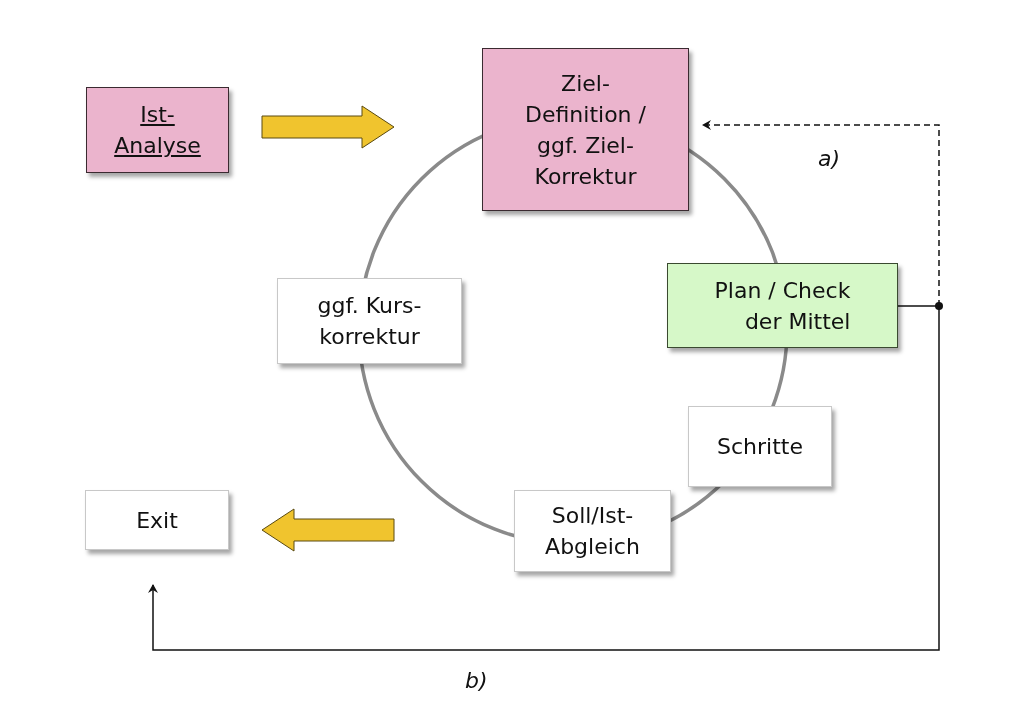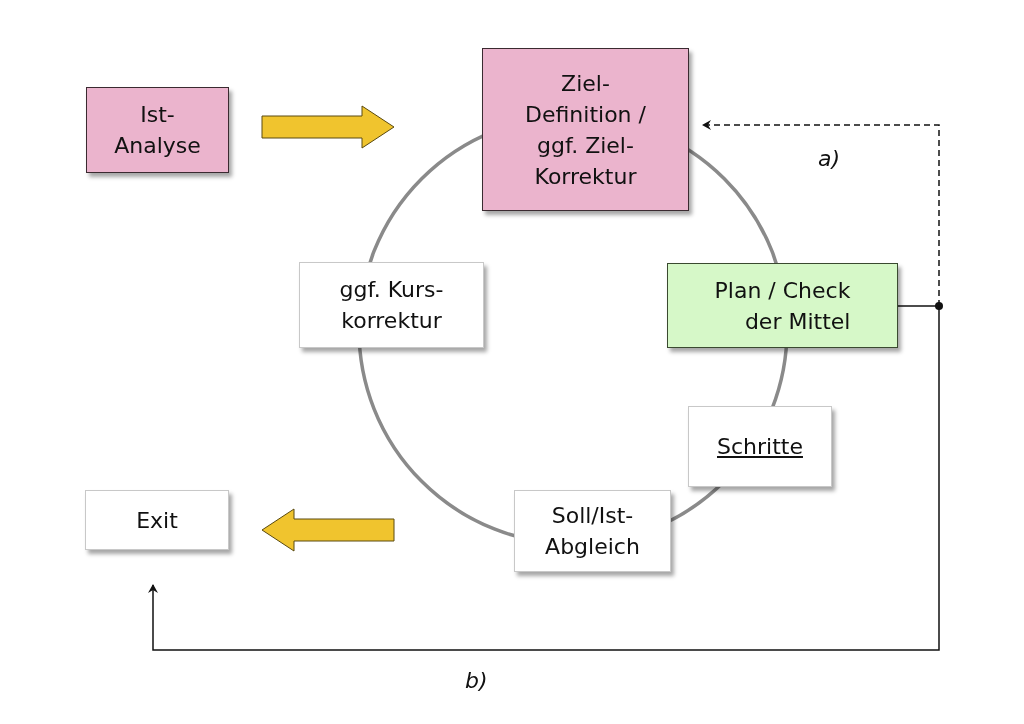--- a/index.html
+++ b/index.html
@@ -31,47 +31,47 @@
   <path d="M394,519 L294,519 L294,509 L262,530 L294,551 L294,541 L394,541 Z" fill="#f0c42e" stroke="#5a4a10" stroke-width="1"></path>
 
   <path d="M939,306 L939,125 L703,125" fill="none" stroke="#111" stroke-width="1.5" stroke-dasharray="6,4" marker-end="url(#arrowhead)"></path>
 
   <line x1="898" y1="306" x2="939" y2="306" stroke="#111" stroke-width="1.5"></line>
   <circle cx="939" cy="306" r="4" fill="#111"></circle>
 
   <path d="M939,306 L939,650 L153,650 L153,585" fill="none" stroke="#111" stroke-width="1.5" marker-end="url(#arrowhead)"></path>
 </svg>
 
-<div class="box pink" style="left:86px; top:87px; width:143px; height:86px;">
+<div class="box pink" style="left:86px; top:87px; width:143px; height:86px;text-decoration:underline;">
   <span>Ist-
 Analyse</span>
 </div>
 
 <div class="box pink" style="left:482px; top:48px; width:207px; height:163px;">
   <span>Ziel-
 Definition /
 ggf. Ziel-
 Korrektur</span>
 </div>
 
 <div class="box green" style="left:667px; top:263px; width:231px; height:85px;">
   <span>Plan / Check
 der Mittel</span>
 </div>
 
-<div class="box white" style="left:688px; top:406px; width:144px; height:81px;text-decoration:underline;">
+<div class="box white" style="left:688px; top:406px; width:144px; height:81px;">
   <span>Schritte</span>
 </div>
 
 <div class="box white" style="left:507px; top:490px; width:157px; height:82px;margin-left:7px;">
   <span>Soll/Ist-
 Abgleich</span>
 </div>
 
-<div class="box white" style="left:277px; top:262px; width:185px; height:86px;margin-left:22px;">
+<div class="box white" style="left:277px; top:278px; width:185px; height:86px;">
   <span>ggf. Kurs-
 korrektur</span>
 </div>
 
 <div class="box white" style="left:85px; top:490px; width:144px; height:60px;justify-content:center;">
   <span>Exit</span>
 </div>
 
 <div class="label" style="left:818px; top:146px;">a)</div>
 <div class="label" style="left:465px; top:668px;">b)</div>

